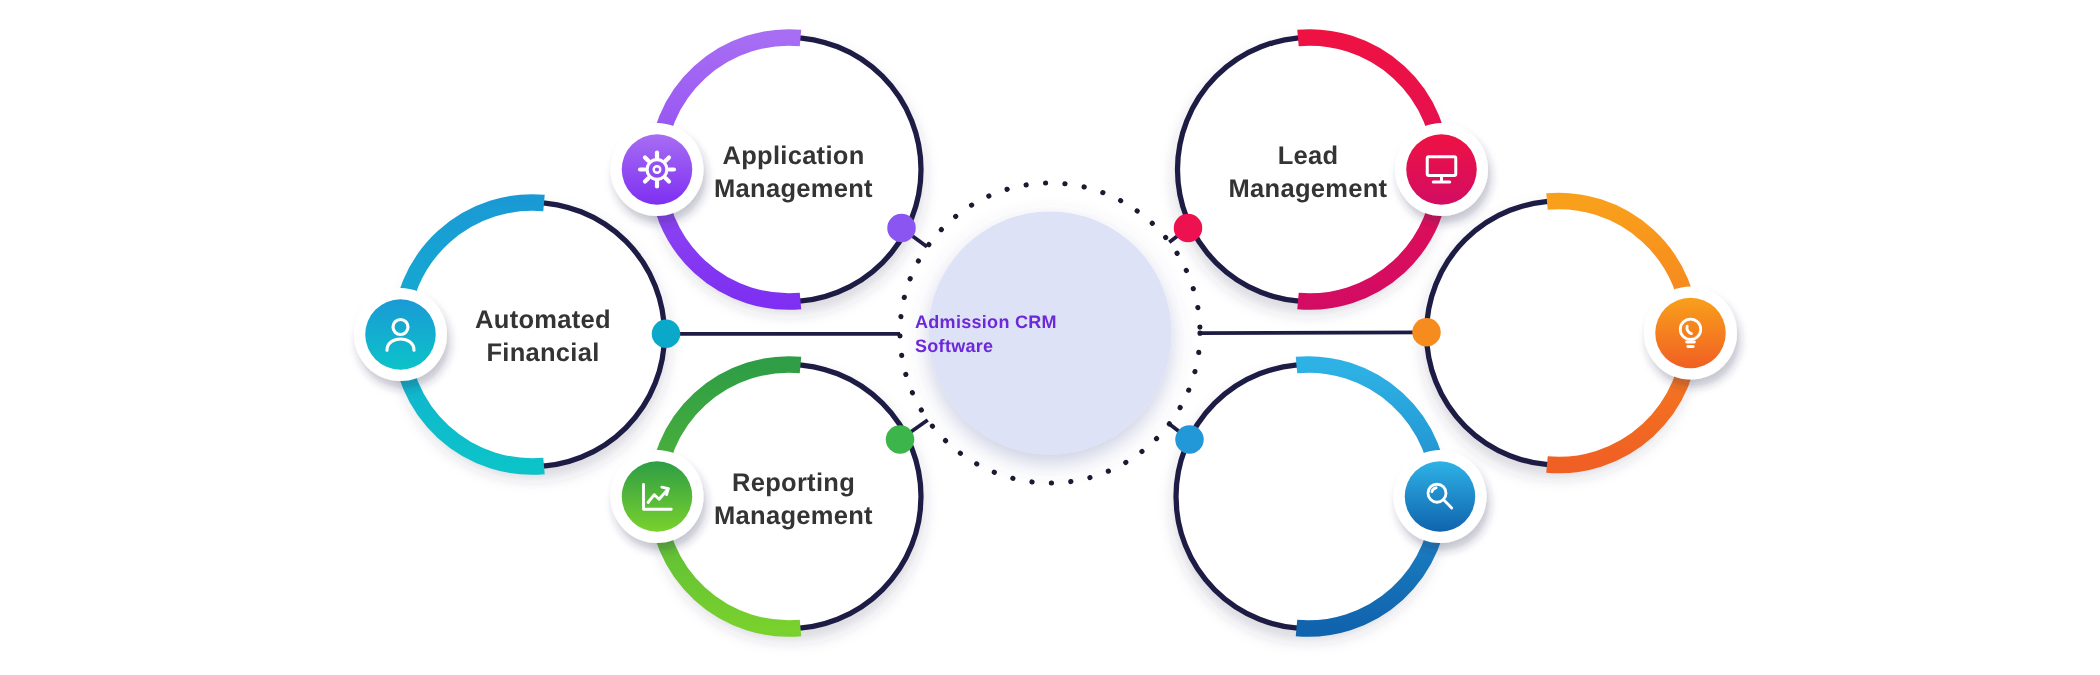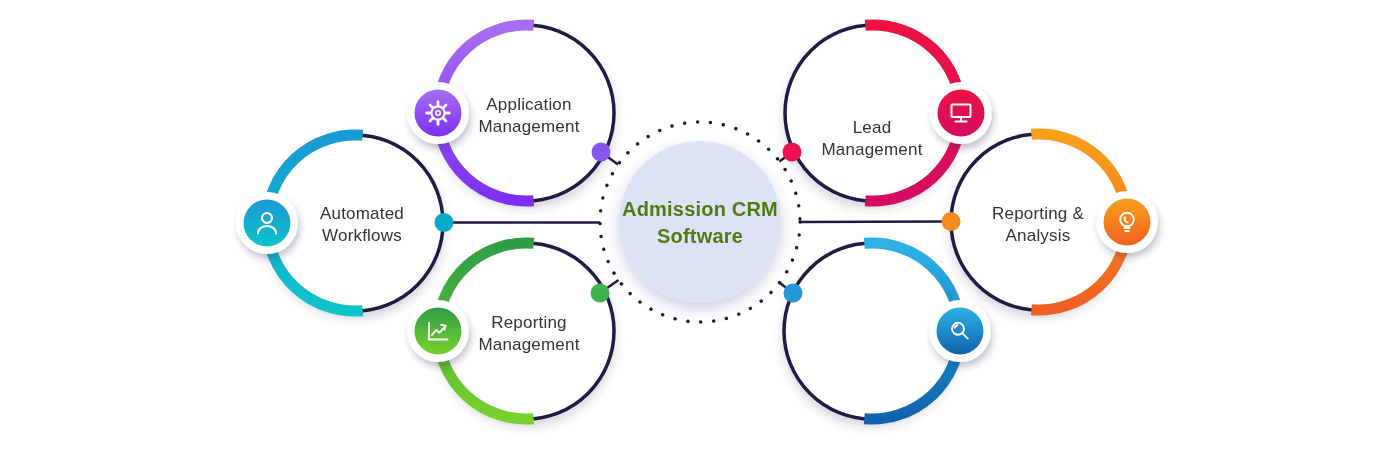--- a/index.html
+++ b/index.html
@@ -1,24 +1,24 @@
 <!DOCTYPE html>
 <html><head>
 <meta charset="utf-8">
 <style>
   html,body{margin:0;padding:0;background:#ffffff;}
   .stage{position:relative;width:1400px;height:450px;background:#ffffff;overflow:hidden;
          font-family:"Liberation Sans",sans-serif;}
   .stage svg{position:absolute;left:0;top:0;}
   .node-label{position:absolute;transform:translate(-50%,-50%);width:190px;
-              font-weight:normal;font-size:17px;line-height:1.32;color:#343434;
+              font-weight:bold;font-size:17px;line-height:1.32;color:#343434;
               text-align:center;white-space:pre-line;letter-spacing:.2px;}
   .center-label{position:absolute;transform:translate(-50%,-50%);width:180px;
-              font-weight:bold;font-size:20px;line-height:1.35;color:#4d7c0f;
-              text-align:center;white-space:pre-line;letter-spacing:.2px;}
+              font-weight:bold;font-size:12px;line-height:1.35;color:#6d28d9;
+              white-space:pre-line;letter-spacing:.2px;}
 </style>
 </head>
 <body>
 
 <div class="stage">
 
   <svg width="1400" height="450" viewBox="0 0 1400 450">
     <defs>
       <linearGradient id="g-app" x1="0" y1="0" x2="0" y2="1">
         <stop offset="0" stop-color="#a76df3"></stop>
@@ -171,24 +171,22 @@
       <g transform="translate(960,331)" stroke="#ffffff" fill="none" stroke-width="1.9" stroke-linecap="round">
         <circle cx="-2" cy="-2.2" r="6"></circle>
         <path d="M 2.6 2.4 L 7.8 7.6"></path>
         <path d="M -5.4 -3.2 A 3.6 3.6 0 0 1 -2.6 -5.8"></path>
       </g>
     </g>
   </svg>
 
   <div class="node-label" style="left:529px;top:116px;">Application
 Management</div>
-  <div class="node-label" style="left:872px;top:116px;margin-top:23px;">Lead
+  <div class="node-label" style="left:872px;top:116px;">Lead
 Management</div>
   <div class="node-label" style="left:362px;top:225px;">Automated
-Workflows</div>
-  <div class="node-label" style="left:1038px;top:225px;">Reporting &amp;
-Analysis</div>
+Financial</div>
   <div class="node-label" style="left:529px;top:334px;">Reporting
 Management</div>
 
   <div class="center-label" style="left:700px;top:223px;">Admission CRM
 Software</div>
 </div>
 
 </body></html>

